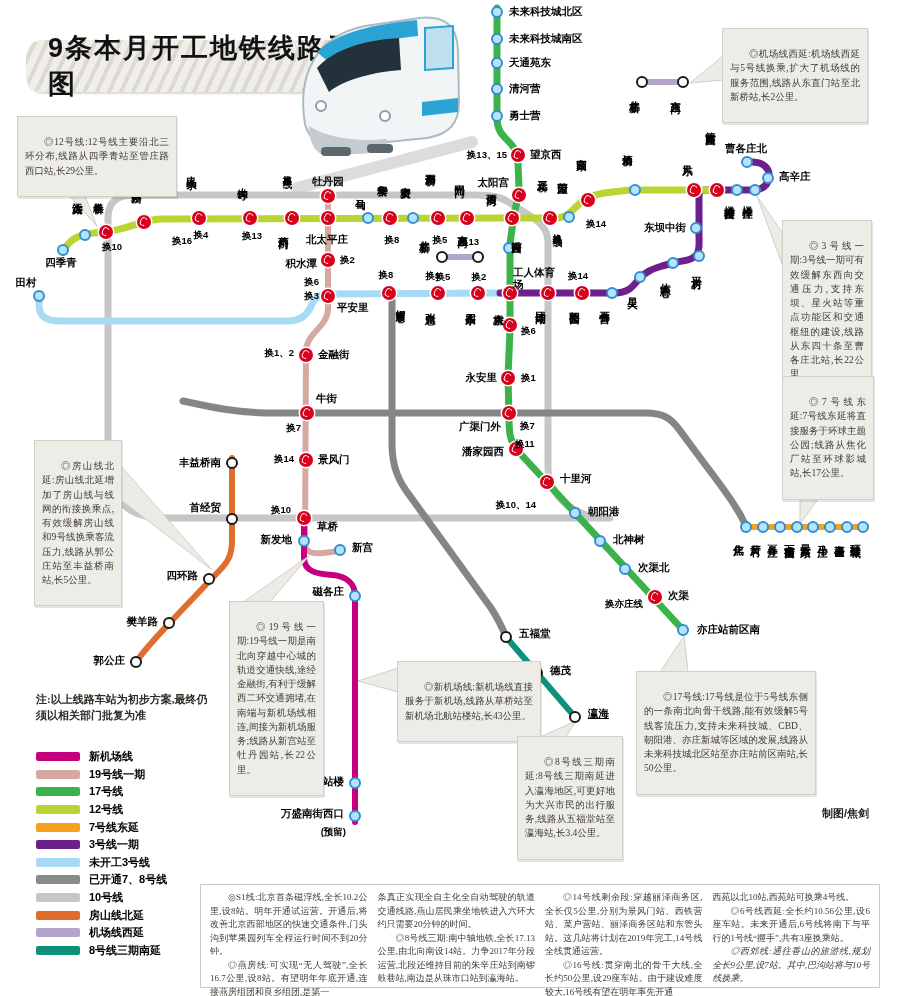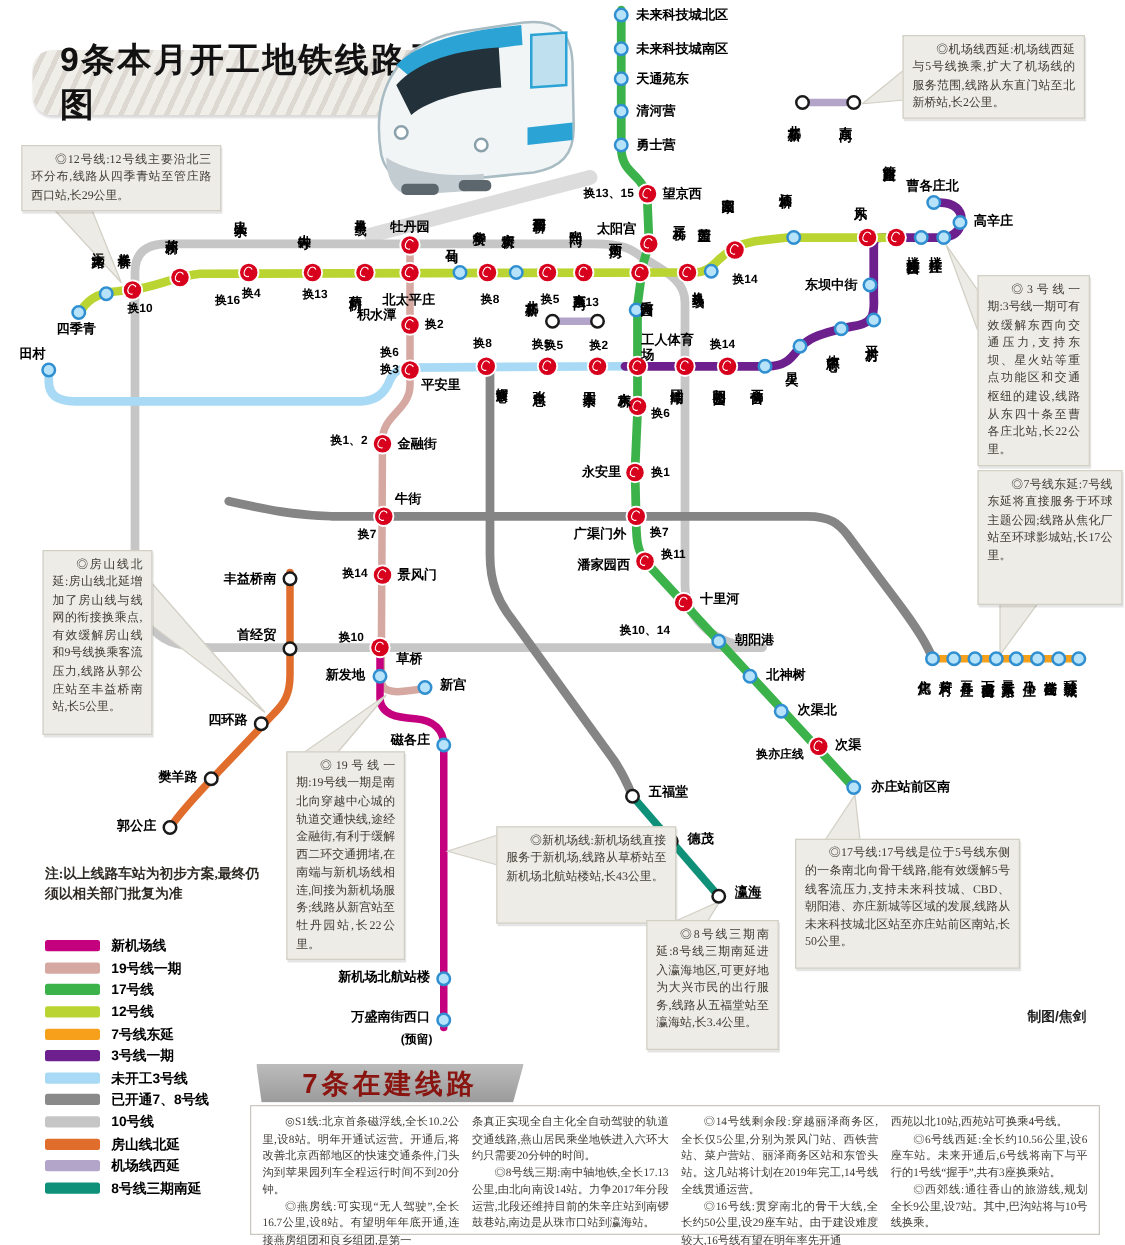--- a/index.html
+++ b/index.html
@@ -24,21 +24,21 @@
   .lbl{font-size:10.5px;font-weight:700;}
   .xf{font-size:9.5px;font-weight:700;}
   .mh{transform:translateY(-50%);}
   .mhe{transform:translate(-100%,-50%);}
   .mhc{transform:translate(-50%,-50%);}
   .mv{writing-mode:vertical-rl;text-orientation:upright;transform:translateX(-50%);letter-spacing:1px;}
   .mhw{white-space:normal;width:46px;line-height:1.15;transform:none;}
   
   .ann{position:absolute;z-index:7;background:#edece6;border:1px solid #d2cfc5;
     box-shadow:1px 2px 0 rgba(0,0,0,.10);color:#3f3b35;font-family:"Liberation Serif",serif;
-    font-size:9.5px;line-height:1.5;padding:4px 7px;box-sizing:border-box;text-indent:2em;text-align:justify;}
+    font-size:9.5px;line-height:1.5;padding:18px 7px;box-sizing:border-box;text-indent:2em;text-align:justify;}
   
   #legend{position:absolute;left:36px;top:692px;width:172px;z-index:6;}
   #legend .note{font-family:"Liberation Serif",serif;font-weight:700;font-size:11px;
     color:#2e2a24;line-height:1.45;margin-bottom:24px;}
   .lg-row{display:flex;align-items:center;height:17.6px;}
   .lg-sw{width:44px;height:9px;border-radius:2px;margin-right:9px;flex:none;}
   .lg-lb{font-size:11px;font-weight:700;color:#000;}
   
   #cons-header{position:absolute;left:205px;top:851px;width:214px;height:31px;z-index:6;
     background:linear-gradient(#bcbcbc,#9b9b9b);clip-path:polygon(0 0,100% 0,96% 100%,2% 100%);
@@ -146,40 +146,37 @@
           <span class="lg-sw" style="background: rgb(179, 164, 201);"></span>
           <span class="lg-lb">机场线西延</span>
         </div>
         <div class="lg-row">
           <span class="lg-sw" style="background: rgb(14, 145, 120);"></span>
           <span class="lg-lb">8号线三期南延</span>
         </div>
       </div>
   </div>
 
-  <div id="cons-header">
-    <span>7条在建线路</span>
-  </div>
   <div id="cons-box">
       <div class="cons-col">
         <p style="text-indent: 2em;">◎S1线:北京首条磁浮线,全长10.2公里,设8站。明年开通试运营。开通后,将改善北京西部地区的快速交通条件,门头沟到苹果园列车全程运行时间不到20分钟。</p>
         <p style="text-indent: 2em;">◎燕房线:可实现“无人驾驶”,全长16.7公里,设8站。有望明年年底开通,连接燕房组团和良乡组团,是第一</p>
       </div>
       <div class="cons-col">
         <p style="text-indent: 0px;">条真正实现全自主化全自动驾驶的轨道交通线路,燕山居民乘坐地铁进入六环大约只需要20分钟的时间。</p>
         <p style="text-indent: 2em;">◎8号线三期:南中轴地铁,全长17.13公里,由北向南设14站。力争2017年分段运营,北段还维持目前的朱辛庄站到南锣鼓巷站,南边是从珠市口站到瀛海站。</p>
       </div>
       <div class="cons-col">
         <p style="text-indent: 2em;">◎14号线剩余段:穿越丽泽商务区,全长仅5公里,分别为景风门站、西铁营站、菜户营站、丽泽商务区站和东管头站。这几站将计划在2019年完工,14号线全线贯通运营。</p>
         <p style="text-indent: 2em;">◎16号线:贯穿南北的骨干大线,全长约50公里,设29座车站。由于建设难度较大,16号线有望在明年率先开通</p>
       </div>
       <div class="cons-col">
         <p style="text-indent: 0px;">西苑以北10站,西苑站可换乘4号线。</p>
         <p style="text-indent: 2em;">◎6号线西延:全长约10.56公里,设6座车站。未来开通后,6号线将南下与平行的1号线“握手”,共有3座换乘站。</p>
-        <p style="text-indent: 2em;">◎西郊线:通往香山的旅游线,规划全长9公里,设7站。其中,巴沟站将与10号线换乘。</p>
+        <p style="text-indent: 2em; font-style: italic;">◎西郊线:通往香山的旅游线,规划全长9公里,设7站。其中,巴沟站将与10号线换乘。</p>
       </div>
     </div>
 
   <div id="credit">制图/焦剑</div>
 <div class="st b" style="left: 63px; top: 250px;"></div>
     <div class="lbl mhc" style="left: 61px; top: 263px;">四季青</div>
     <div class="st b" style="left: 85px; top: 235px;"></div>
     <div class="lbl mv" style="left: 78px; top: 194px; transform: translateX(-50%);">远大路</div>
     <div class="st r" style="left: 106px; top: 232px;">
       <i></i>
@@ -301,21 +298,21 @@
     <div class="lbl mh" style="left: 668px; top: 596px;">次渠</div>
     <div class="st b" style="left: 683px; top: 630px;"></div>
     <div class="lbl mh" style="left: 697px; top: 630px;">亦庄站前区南</div>
     <div class="st r" style="left: 328px; top: 196px;">
       <i></i>
     </div>
     <div class="lbl mhc" style="left: 328px; top: 182px;">牡丹园</div>
     <div class="st r" style="left: 328px; top: 260px;">
       <i></i>
     </div>
-    <div class="lbl mhe" style="left: 317px; top: 252px;">积水潭</div>
+    <div class="lbl mhe" style="left: 317px; top: 264px;">积水潭</div>
     <div class="st r" style="left: 328px; top: 296px;">
       <i></i>
     </div>
     <div class="lbl mh" style="left: 337px; top: 308px;">平安里</div>
     <div class="st r" style="left: 306px; top: 355px;">
       <i></i>
     </div>
     <div class="lbl mh" style="left: 318px; top: 355px;">金融街</div>
     <div class="st r" style="left: 307px; top: 413px;">
       <i></i>
@@ -425,39 +422,39 @@
     <div class="xf mv" style="left: 287px; top: 168px; transform: translateX(-50%);">换昌平线</div>
     <div class="xf mhc" style="left: 392px; top: 240px;">换8</div>
     <div class="xf mhc" style="left: 440px; top: 240px;">换5</div>
     <div class="xf mhc" style="left: 469px; top: 242px;">换13</div>
     <div class="xf mv" style="left: 557px; top: 226px; transform: translateX(-50%);">换机场线</div>
     <div class="xf mhc" style="left: 596px; top: 224px;">换14</div>
     <div class="xf mhe" style="left: 507px; top: 155px;">换13、15</div>
     <div class="xf mh" style="left: 521px; top: 331px;">换6</div>
     <div class="xf mh" style="left: 521px; top: 378px;">换1</div>
     <div class="xf mh" style="left: 520px; top: 426px;">换7</div>
-    <div class="xf mh" style="left: 529px; top: 444px;">换11</div>
+    <div class="xf mh" style="left: 515px; top: 444px;">换11</div>
     <div class="xf mhe" style="left: 536px; top: 505px;">换10、14</div>
     <div class="xf mhe" style="left: 643px; top: 604px;">换亦庄线</div>
     <div class="xf mh" style="left: 340px; top: 260px;">换2</div>
     <div class="xf mhe" style="left: 319px; top: 282px;">换6</div>
     <div class="xf mhe" style="left: 319px; top: 296px;">换3</div>
     <div class="xf mhe" style="left: 294px; top: 353px;">换1、2</div>
     <div class="xf mhe" style="left: 301px; top: 428px;">换7</div>
     <div class="xf mhe" style="left: 294px; top: 459px;">换14</div>
     <div class="xf mhe" style="left: 291px; top: 510px;">换10</div>
     <div class="xf mhe" style="left: 346px; top: 832px;">(预留)</div>
     <div class="xf mhc" style="left: 386px; top: 275px;">换8</div>
     <div class="xf mv" style="left: 400px; top: 302px; transform: translateX(-50%);">南锣鼓巷</div>
     <div class="xf mhc" style="left: 433px; top: 276px;">换5</div>
     <div class="xf mhc" style="left: 443px; top: 277px;">换5</div>
     <div class="xf mhc" style="left: 479px; top: 277px;">换2</div>
     <div class="xf mhc" style="left: 578px; top: 276px;">换14</div>
     <div class="ann" style="left: 17px; top: 116px; width: 160px; min-height: 50px;">◎12号线:12号线主要沿北三环分布,线路从四季青站至管庄路西口站,长29公里。</div>
     <div class="ann" style="left: 722px; top: 28px; width: 146px; min-height: 66px;">◎机场线西延:机场线西延与5号线换乘,扩大了机场线的服务范围,线路从东直门站至北新桥站,长2公里。</div>
     <div class="ann" style="left: 782px; top: 220px; width: 90px; min-height: 142px;">◎3号线一期:3号线一期可有效缓解东西向交通压力,支持东坝、星火站等重点功能区和交通枢纽的建设,线路从东四十条至曹各庄北站,长22公里。</div>
-    <div class="ann" style="left: 782px; top: 376px; width: 116px; min-height: 108px;">◎7号线东延:7号线东延将直接服务于环球主题公园;线路从焦化厂站至环球影城站,长17公里。</div>
+    <div class="ann" style="left: 782px; top: 376px; width: 92px; min-height: 108px;">◎7号线东延:7号线东延将直接服务于环球主题公园;线路从焦化厂站至环球影城站,长17公里。</div>
     <div class="ann" style="left: 34px; top: 440px; width: 88px; min-height: 148px;">◎房山线北延:房山线北延增加了房山线与线网的衔接换乘点,有效缓解房山线和9号线换乘客流压力,线路从郭公庄站至丰益桥南站,长5公里。</div>
     <div class="ann" style="left: 229px; top: 601px; width: 95px; min-height: 162px;">◎19号线一期:19号线一期是南北向穿越中心城的轨道交通快线,途经金融街,有利于缓解西二环交通拥堵,在南端与新机场线相连,间接为新机场服务;线路从新宫站至牡丹园站,长22公里。</div>
     <div class="ann" style="left: 397px; top: 661px; width: 144px; min-height: 78px;">◎新机场线:新机场线直接服务于新机场,线路从草桥站至新机场北航站楼站,长43公里。</div>
     <div class="ann" style="left: 636px; top: 671px; width: 180px; min-height: 104px;">◎17号线:17号线是位于5号线东侧的一条南北向骨干线路,能有效缓解5号线客流压力,支持未来科技城、CBD、朝阳港、亦庄新城等区域的发展,线路从未来科技城北区站至亦庄站前区南站,长50公里。</div>
     <div class="ann" style="left: 517px; top: 736px; width: 106px; min-height: 104px;">◎8号线三期南延:8号线三期南延进入瀛海地区,可更好地为大兴市民的出行服务,线路从五福堂站至瀛海站,长3.4公里。</div>
   </div>
 
 </body></html>

